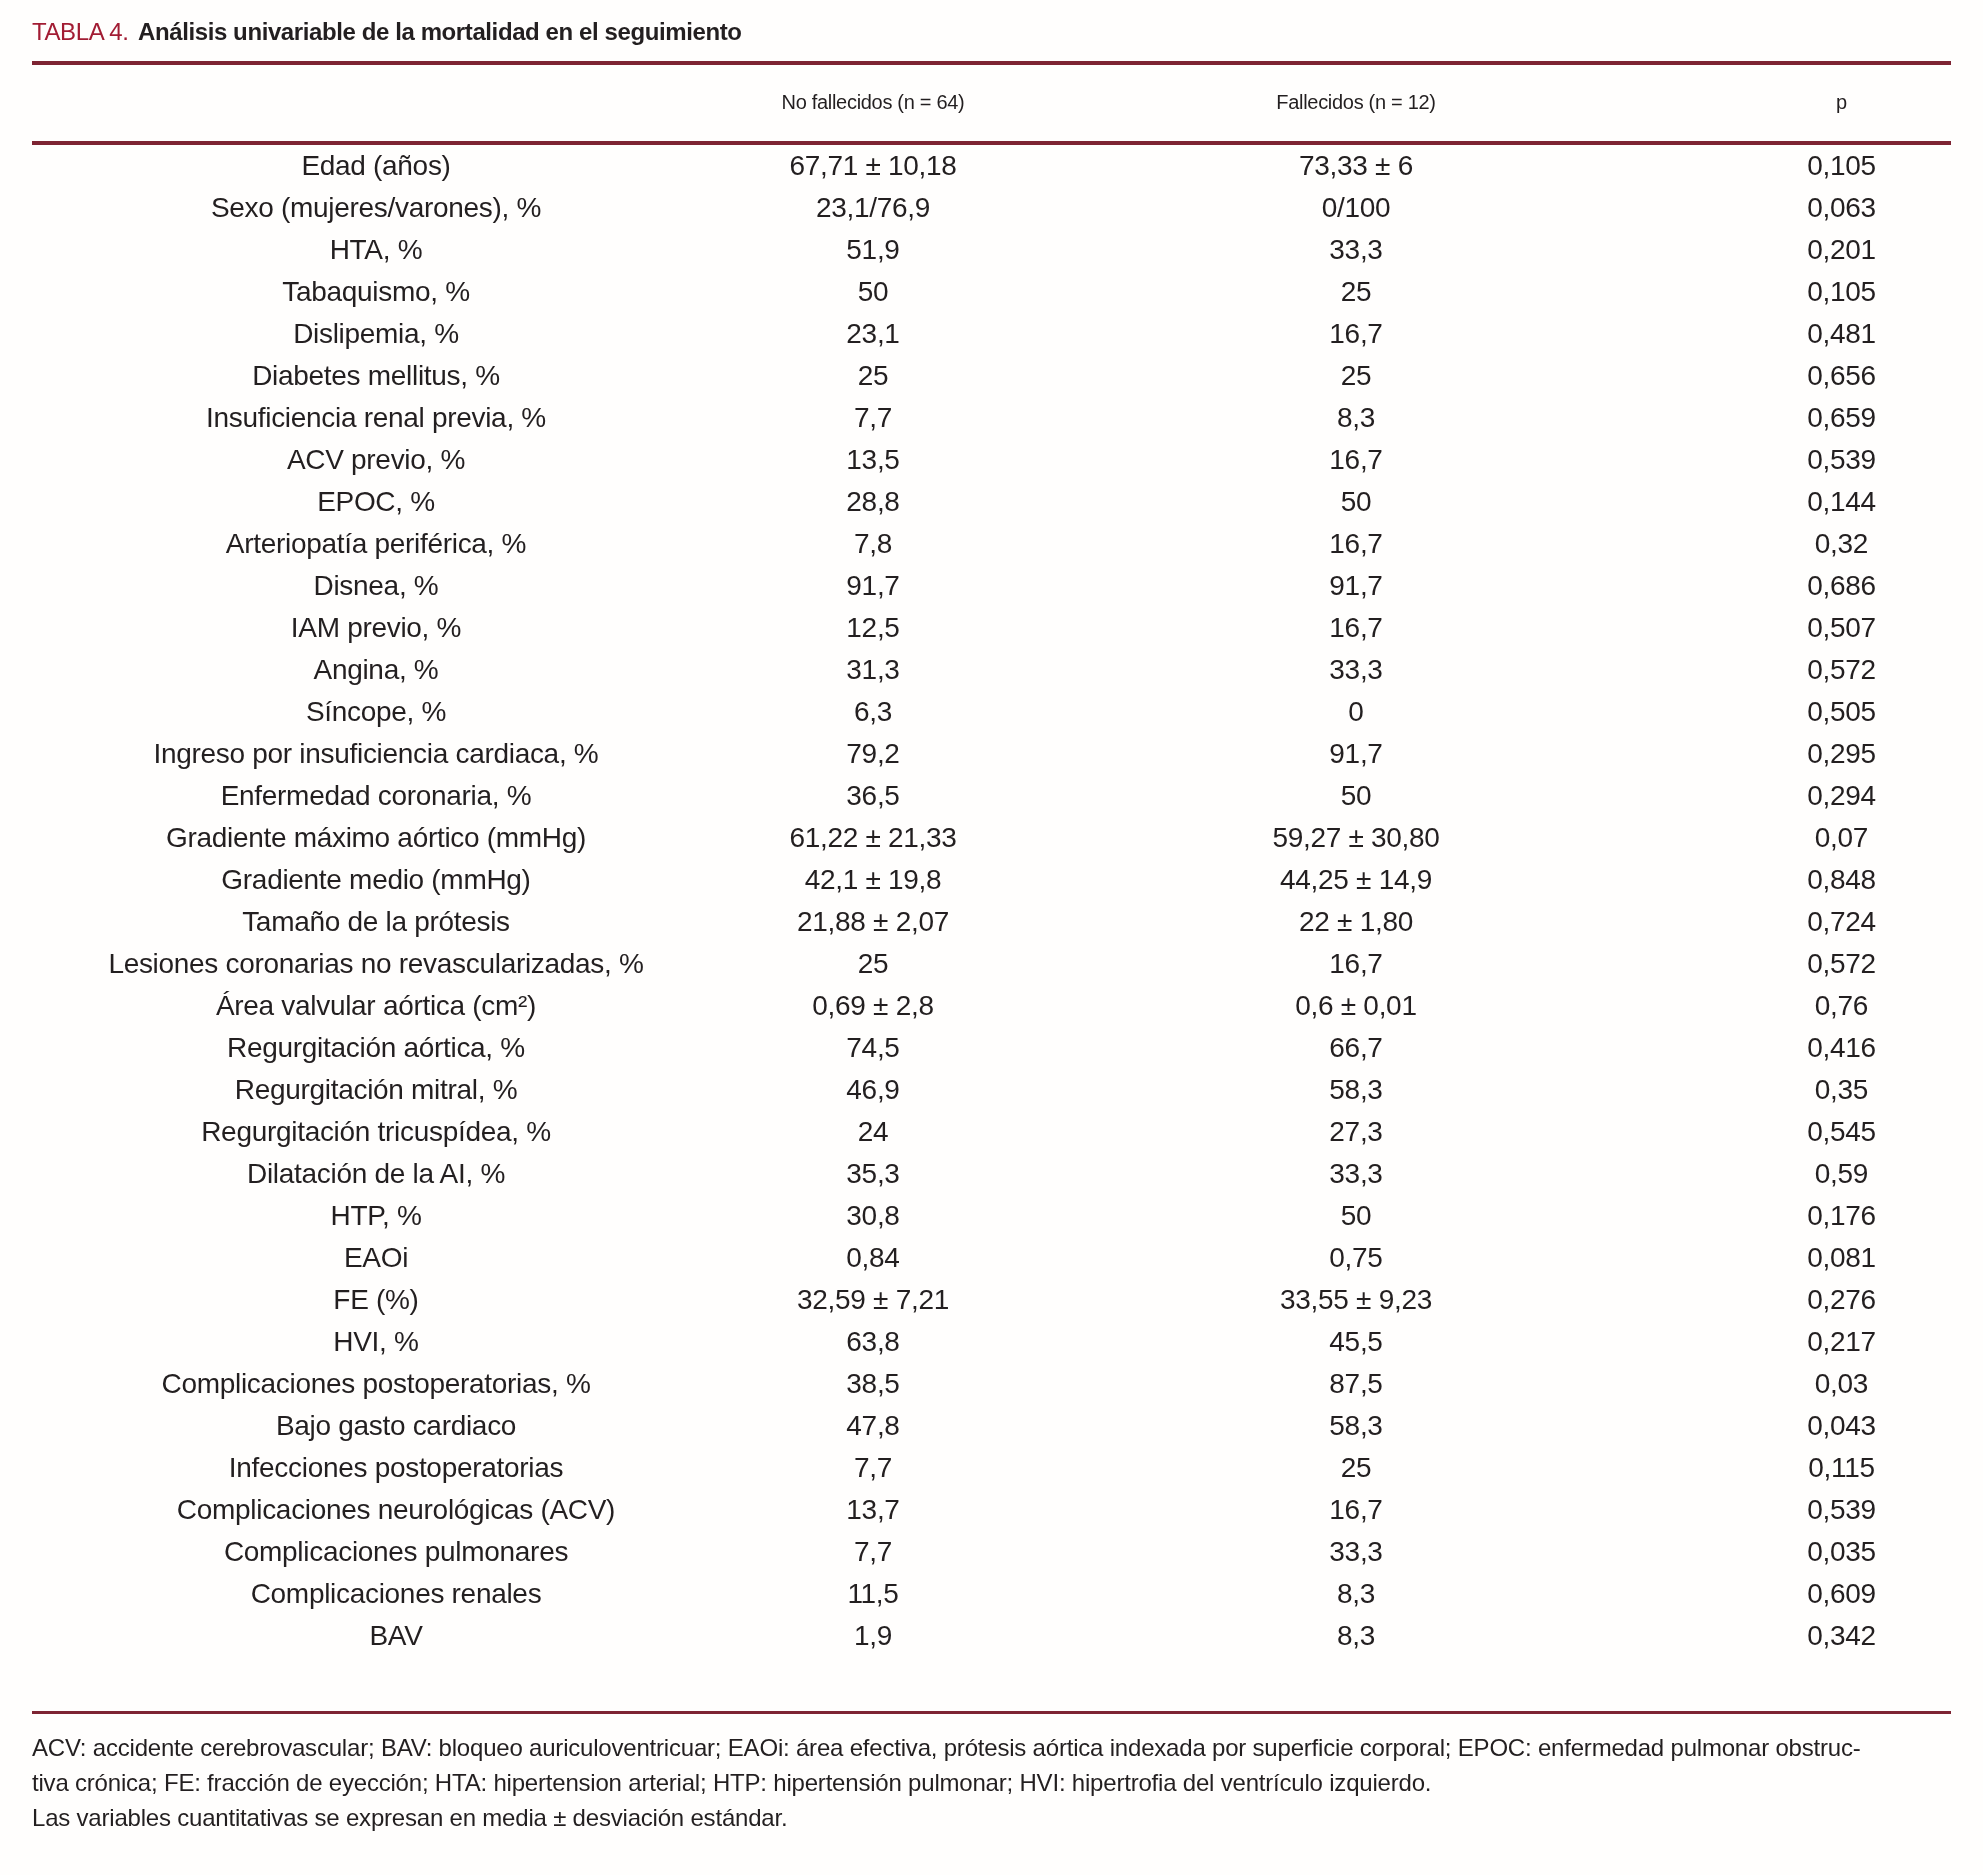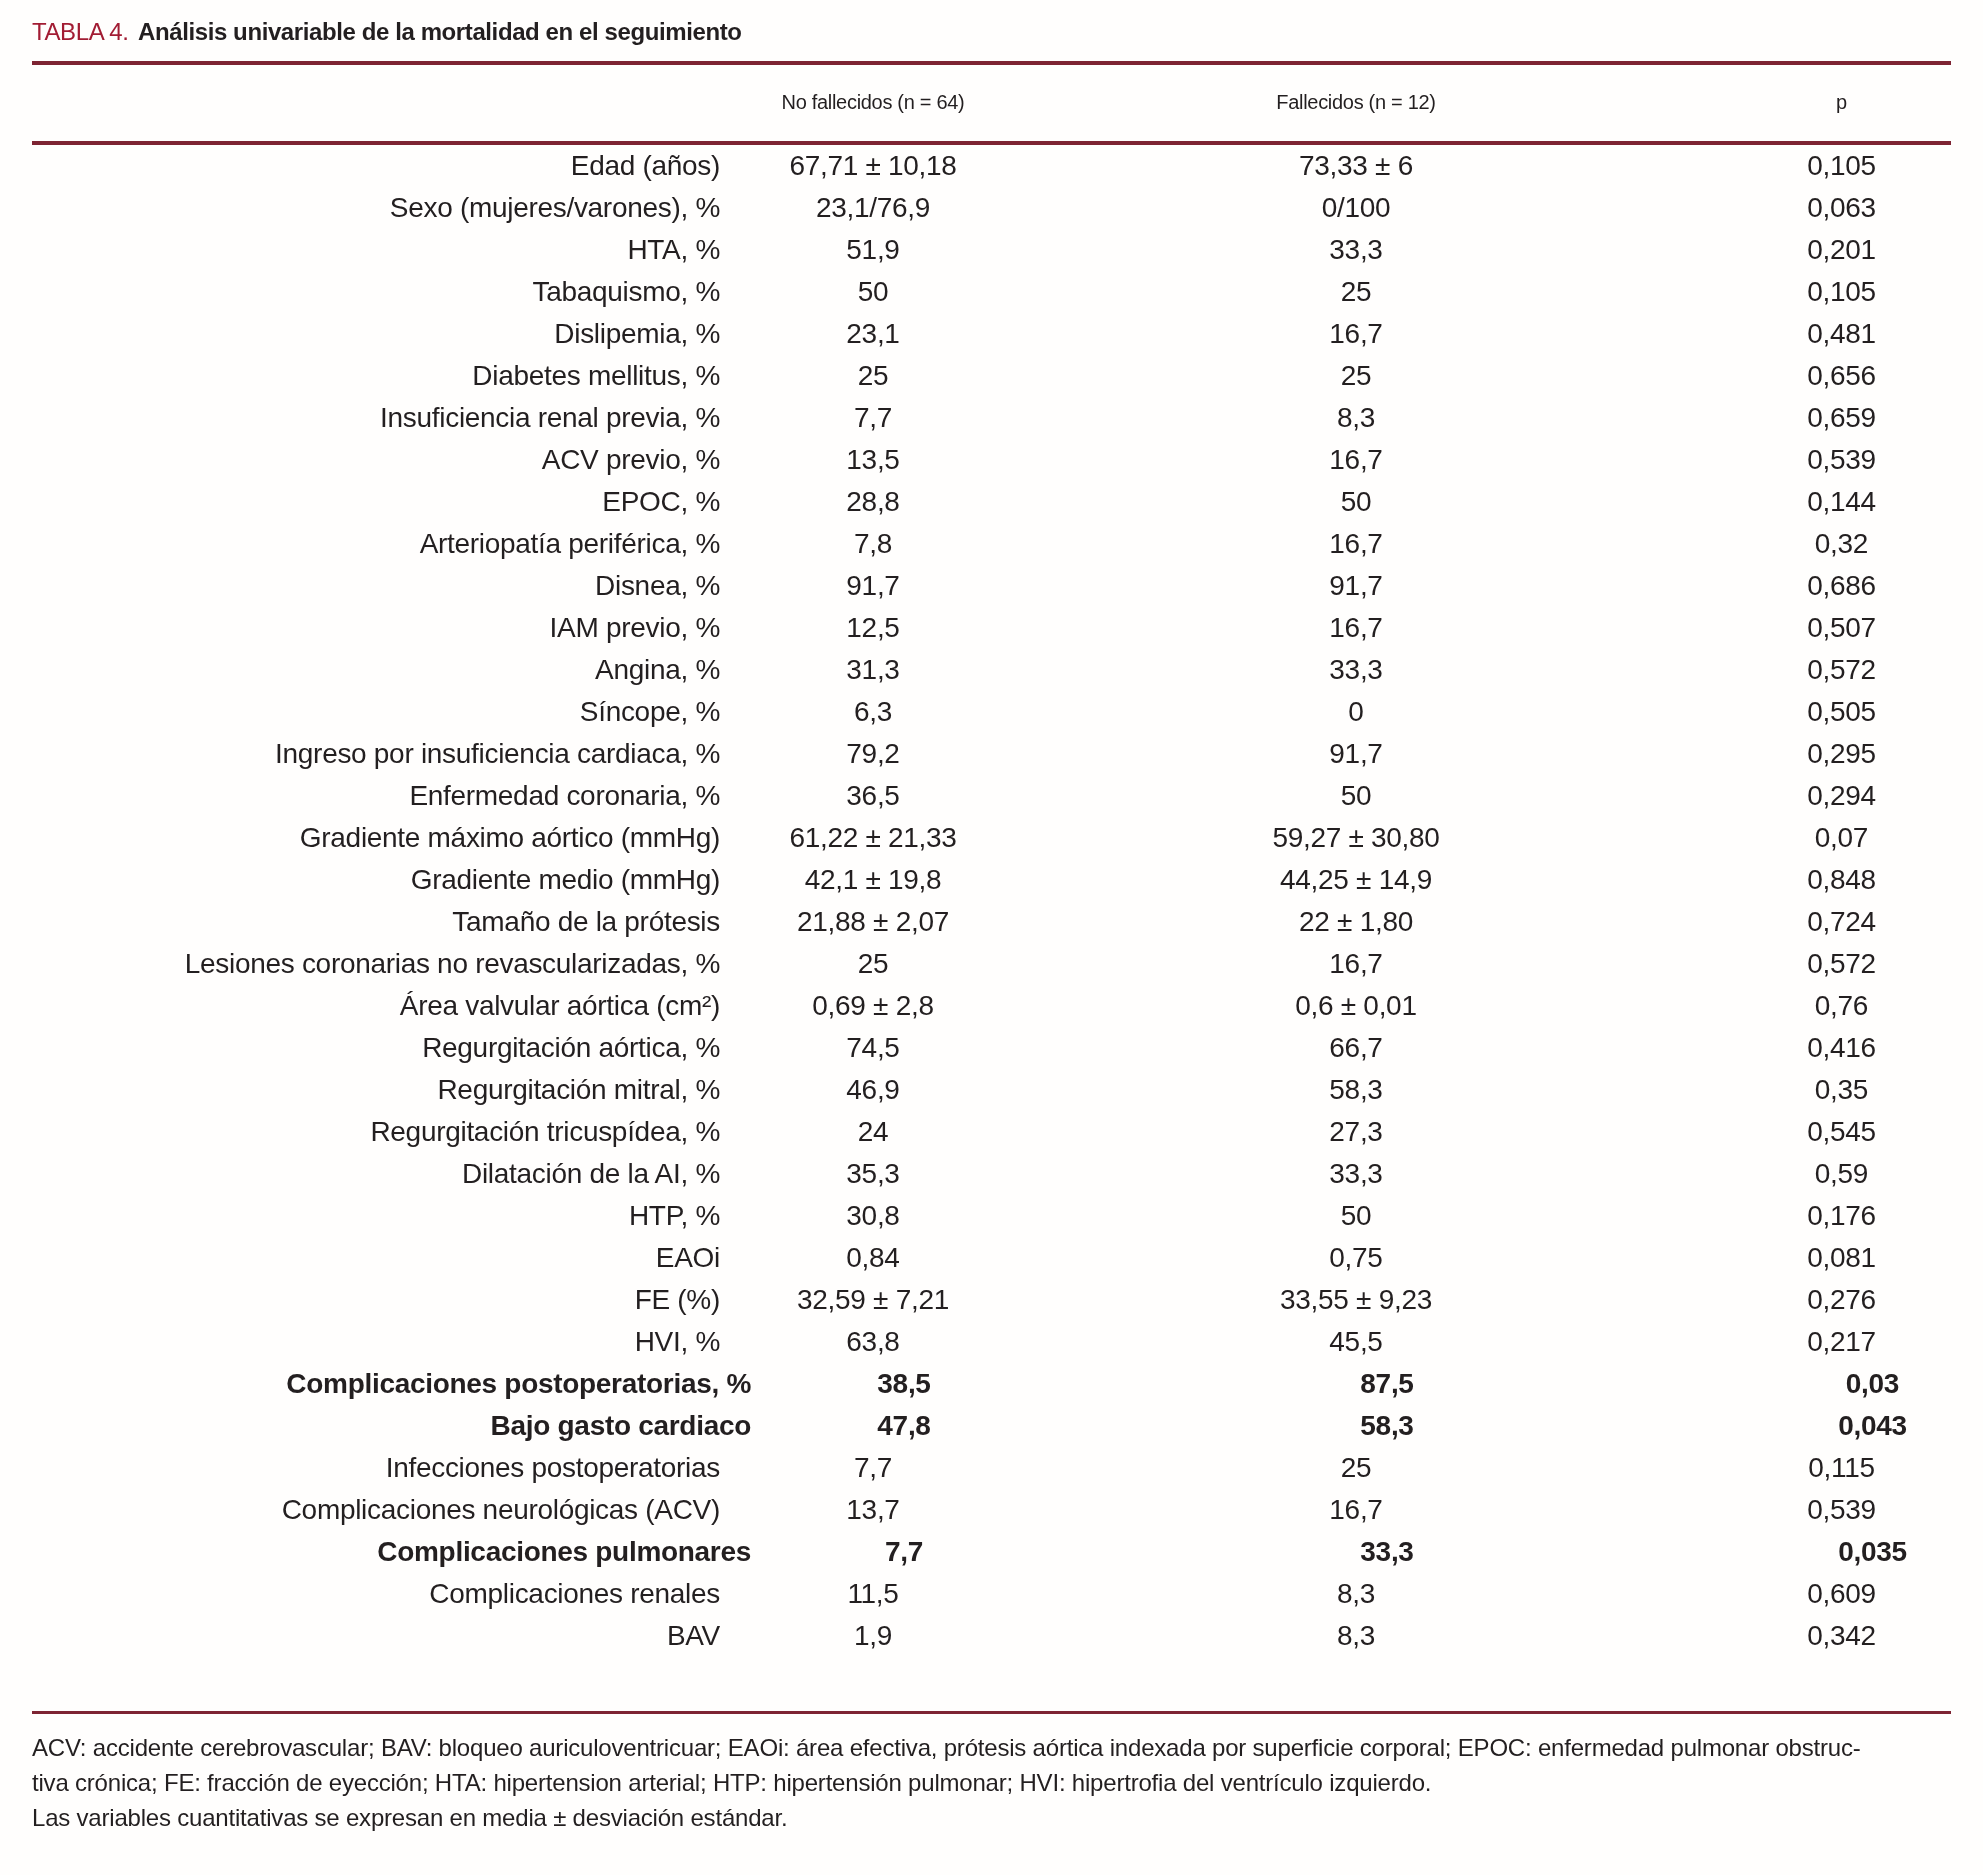--- a/index.html
+++ b/index.html
@@ -41,30 +41,30 @@
     display:grid;
     grid-template-columns:688px 306px 660px 267px;
     align-items:center;
   }
   .thead{
     height:76px;
     font-weight:400;
     font-size:20px;
     letter-spacing:-0.3px;
   }
-  .c-label{ text-align:right; }
+  .c-label{ text-align:center; }
   .c-val{ text-align:center; }
   .c-p{ text-align:center; padding-left:44px; }
   .tbody .grid{
     height:42px;
     font-size:28px;
     letter-spacing:-0.3px;
   }
   .tbody .c-label{ white-space:nowrap; }
-  .grid.bold{ font-weight:700;margin-left:31px; }
+  .grid.bold{ font-weight:400; }
   .grid.indent .c-label{ padding-left:40px; }
   .rule-bottom{ margin-top:54px; }
   .footnote{
     margin-top:15.3px;
     font-size:24px;
     line-height:35px;
     letter-spacing:-0.2px;
     white-space:nowrap;
   }
 </style>

